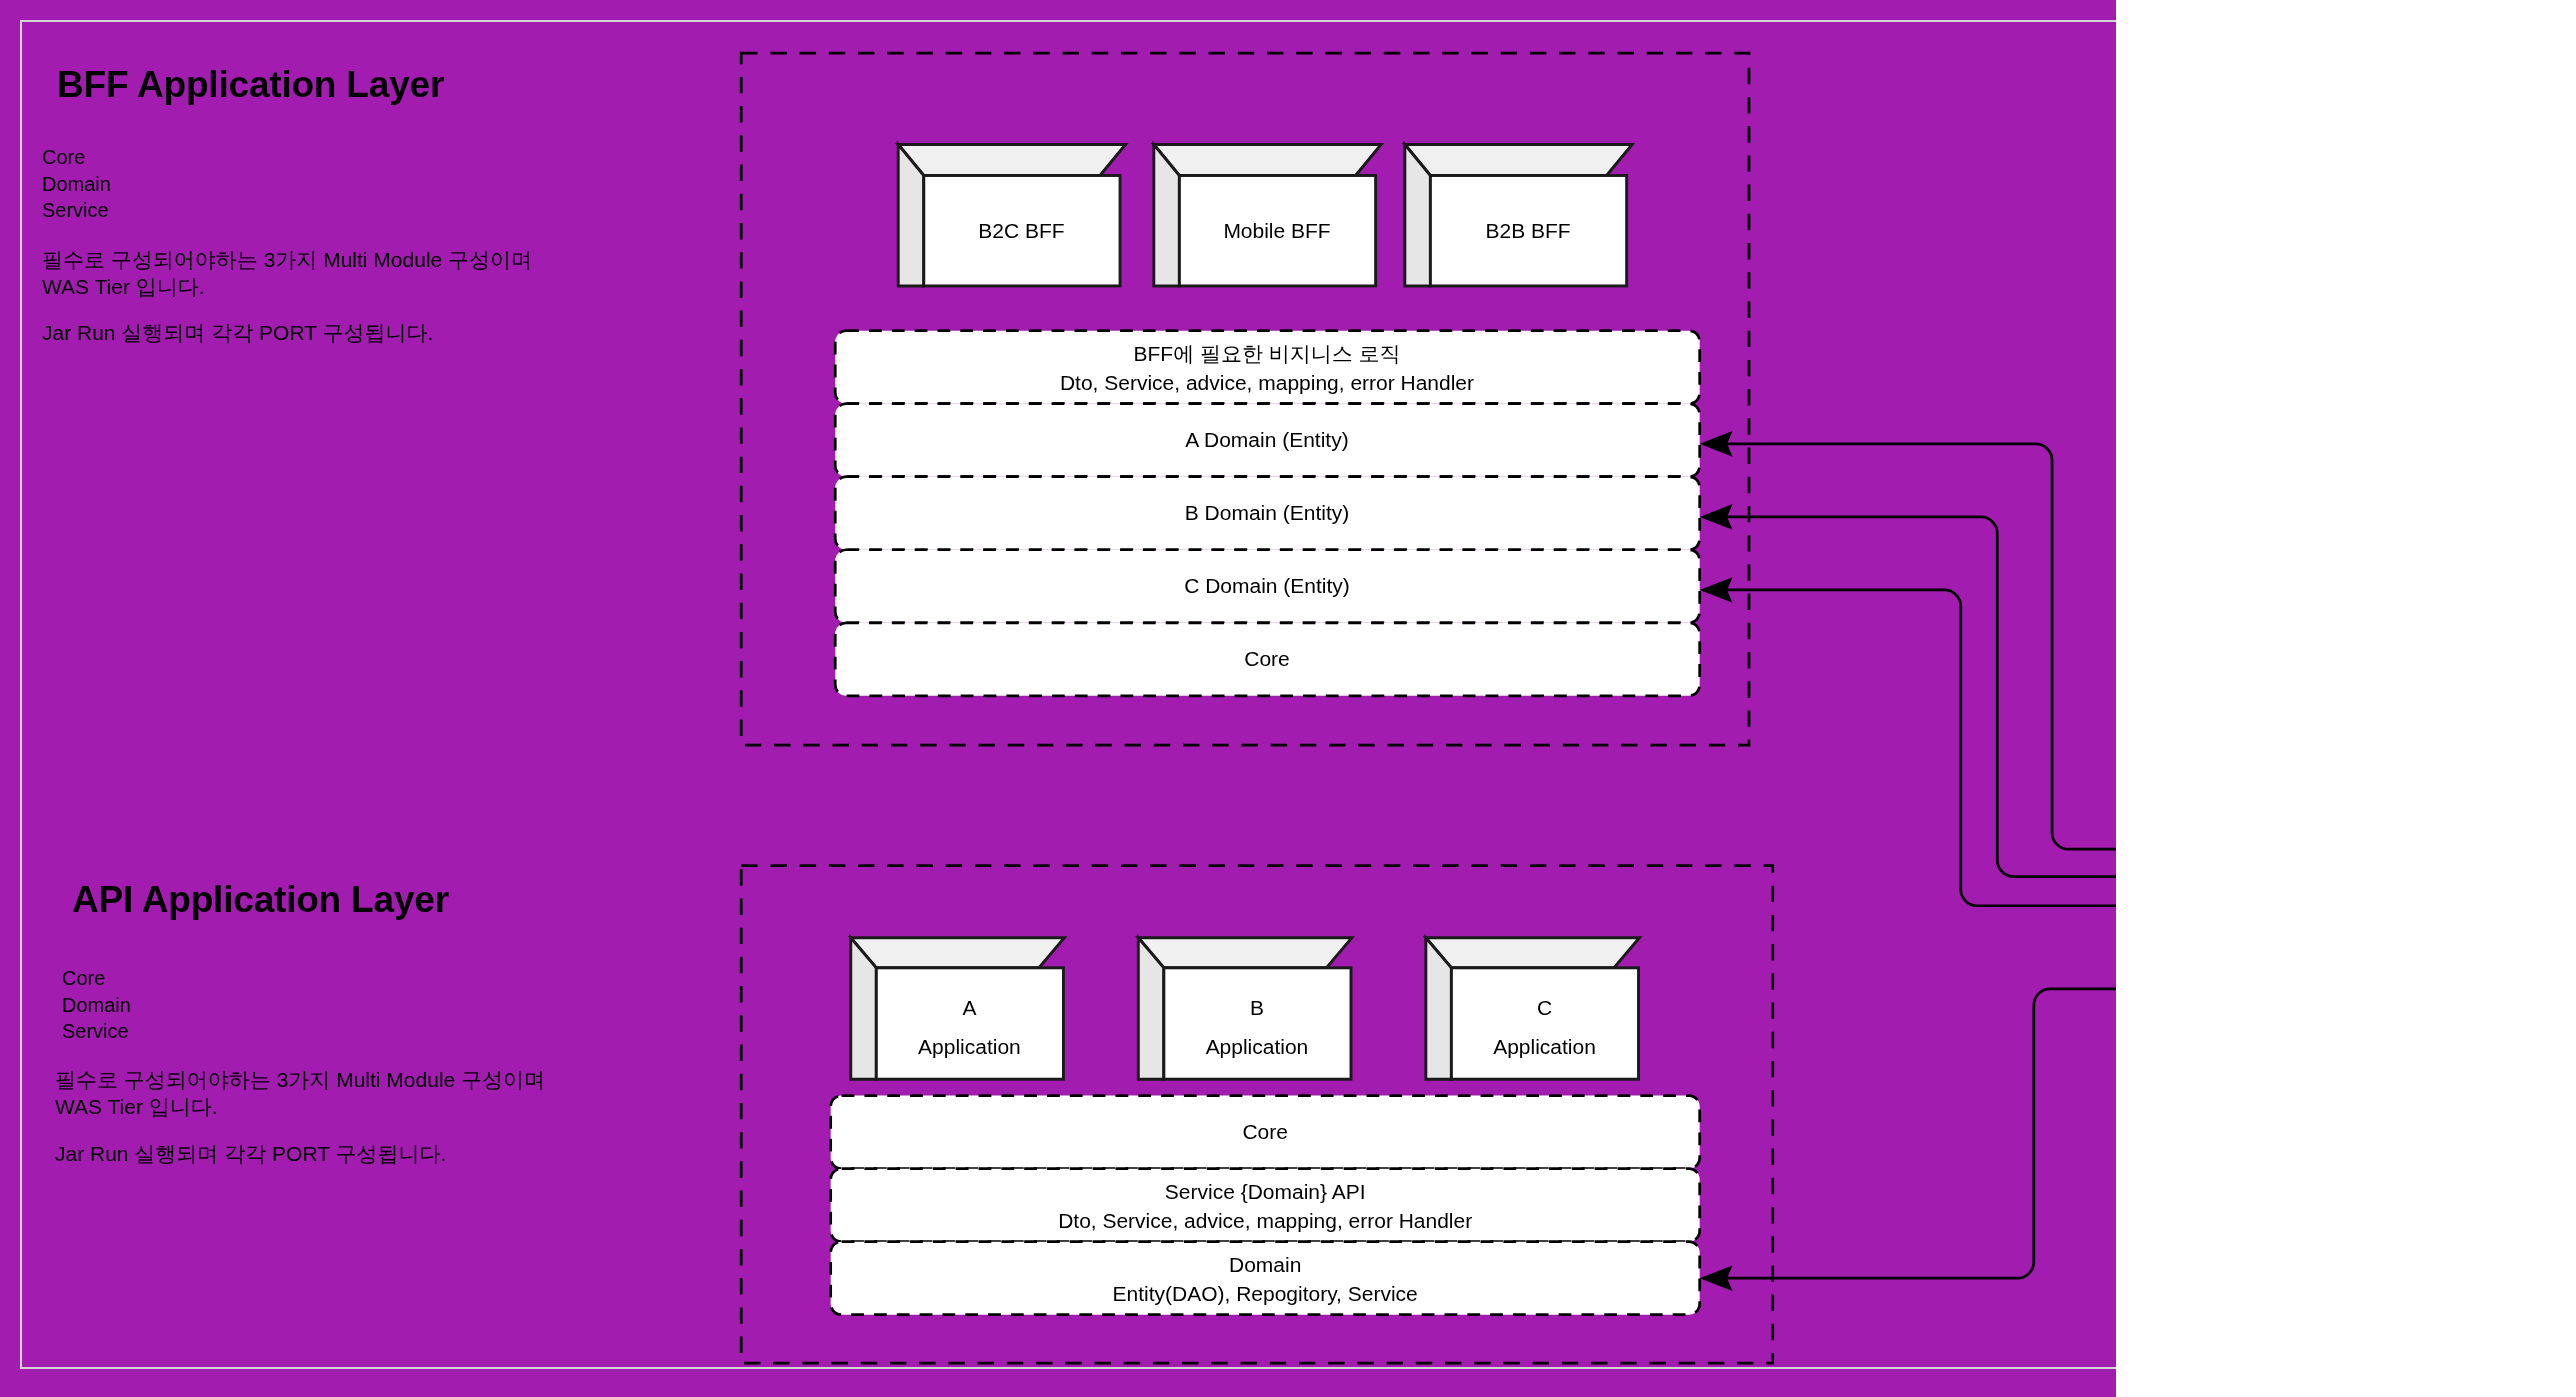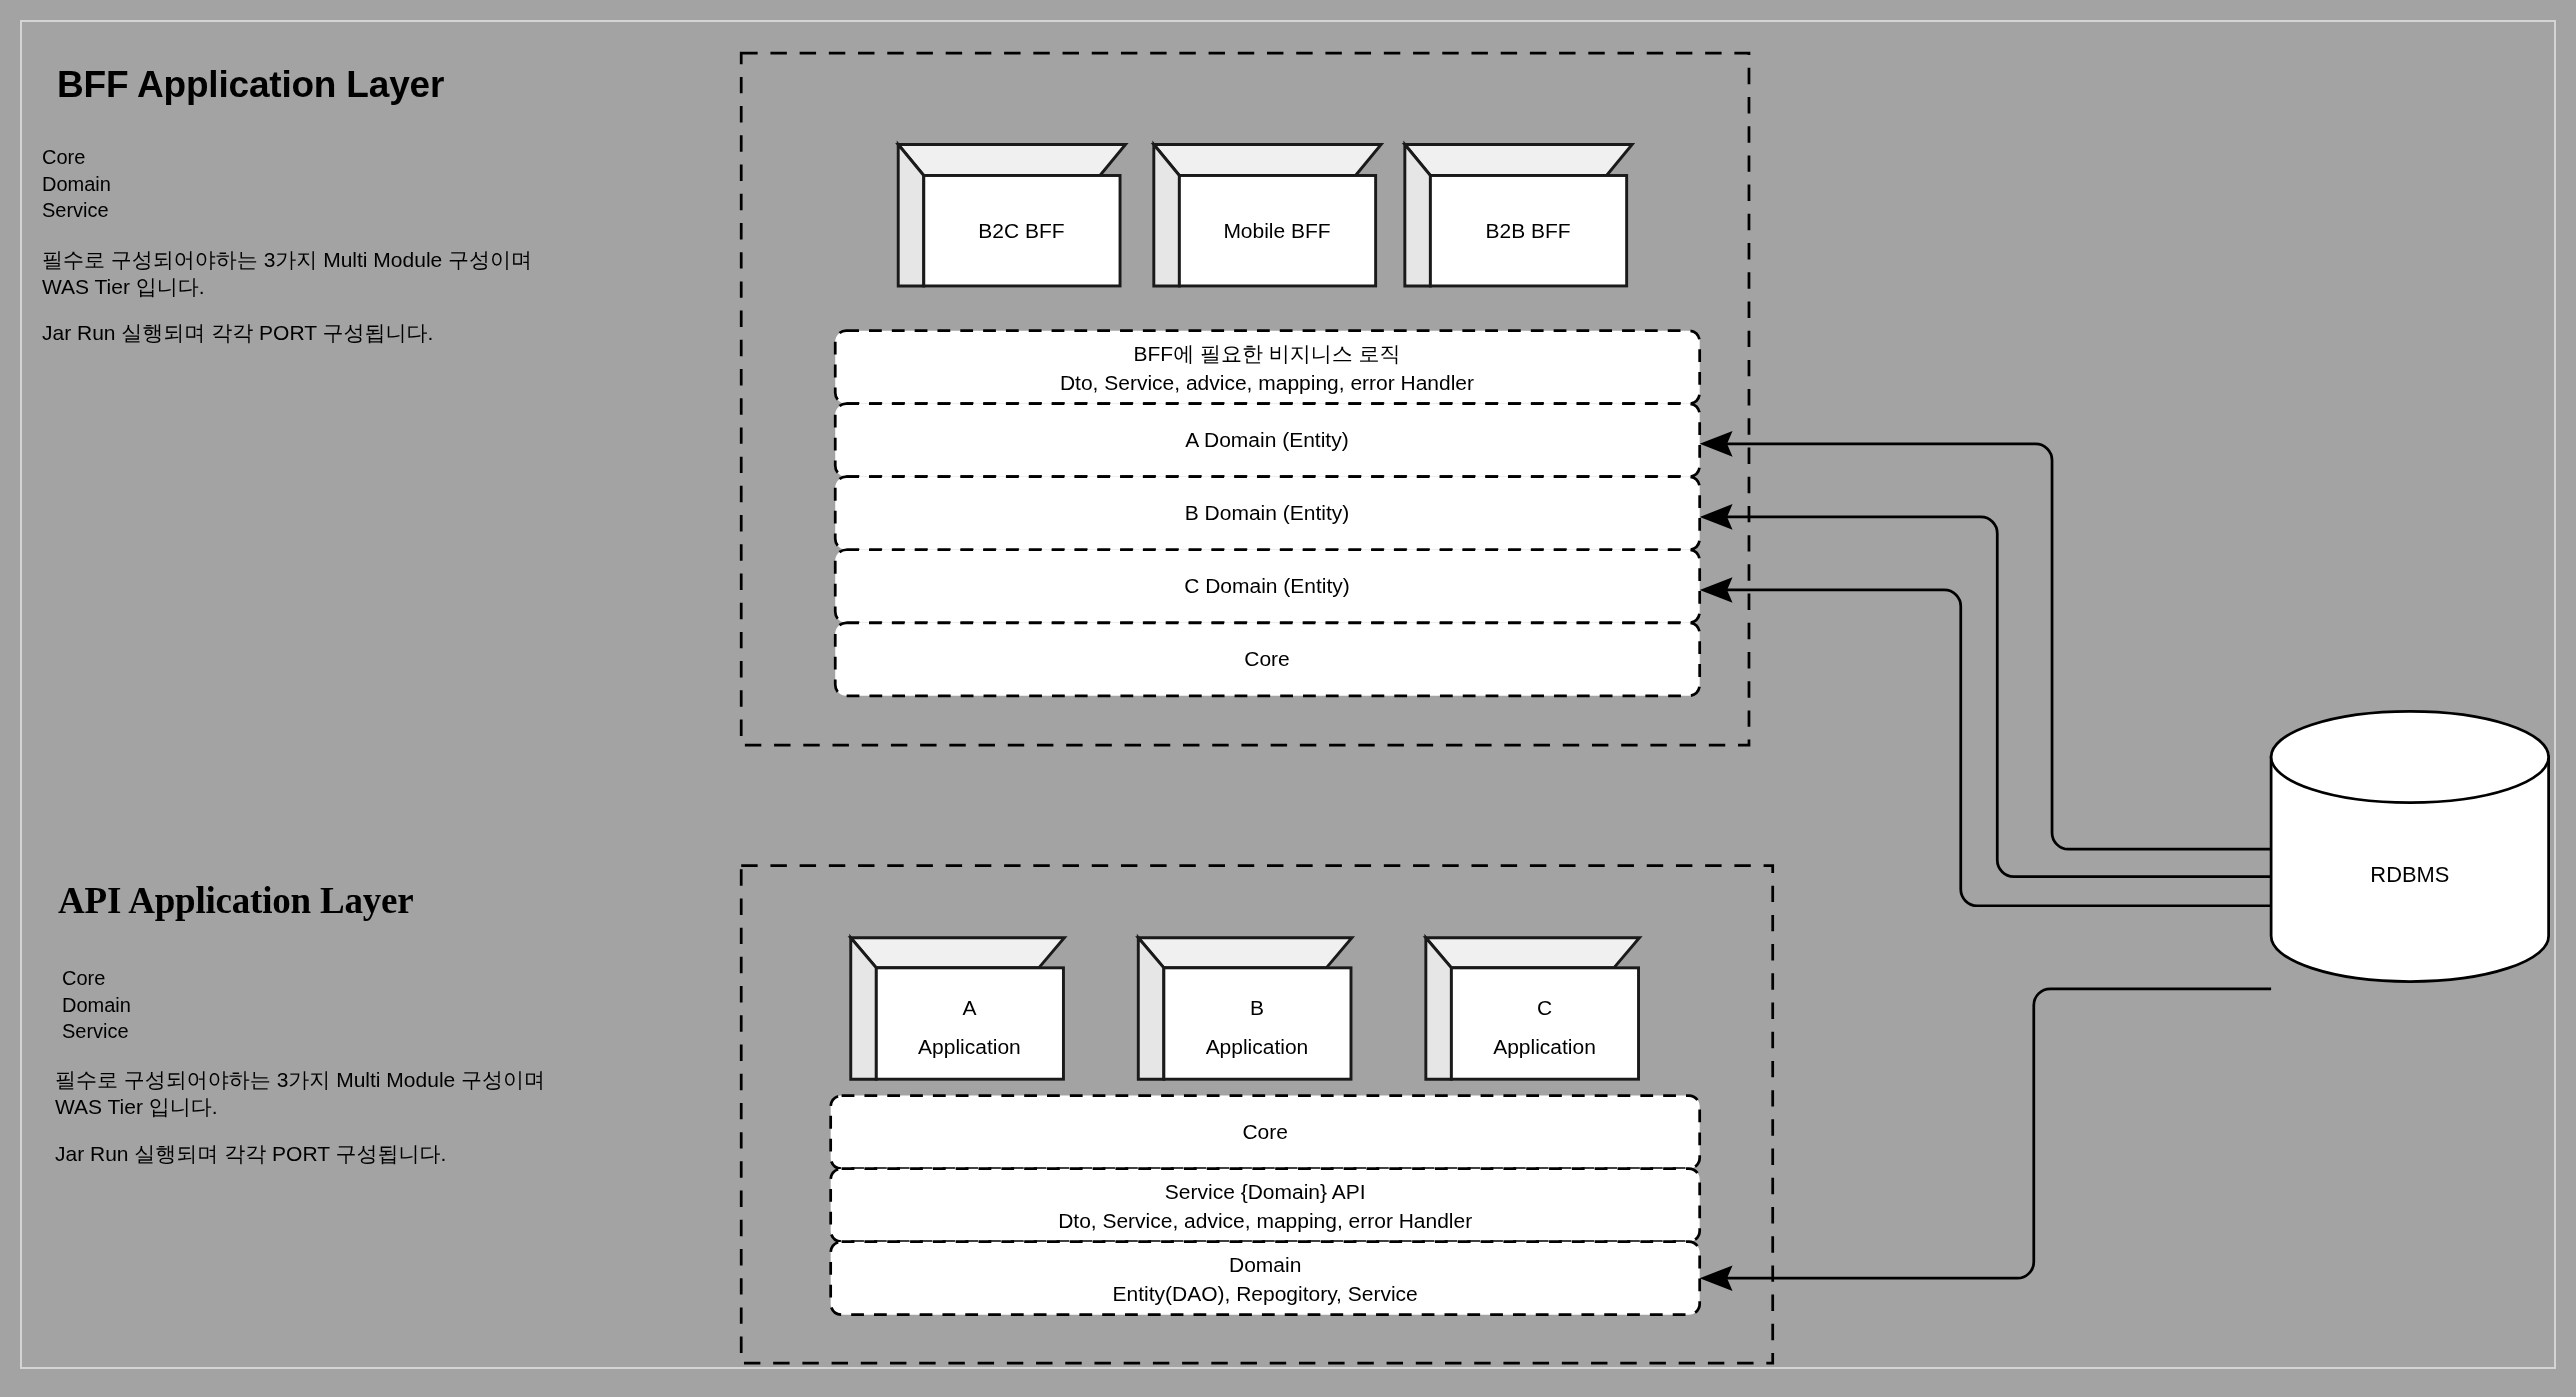--- a/index.html
+++ b/index.html
@@ -2,23 +2,23 @@
 <html style="font-size:14.6px"><head>
 <meta charset="utf-8">
 <style>
   html, body {
     margin: 0;
     padding: 0;
     background: #ffffff;
   }
   #page {
     position: relative;
-    width: 2576px;
+    width: 2116px;
     height: 1398px;
-    background: #a3a3a3;
+    background: #a21caf;
     font-family: "Liberation Sans", sans-serif;
     overflow: hidden;
   }
   #page-border {
     position: absolute;
     left: 20px;
     top: 20px;
     width: 2536px;
     height: 1349px;
     border: 2.7px solid #d4d4d4;
@@ -91,21 +91,21 @@
   <div id="page-border"></div>
 
   <div class="txt-block layer-title" style="left:57px; top:64px;">BFF Application Layer</div>
   <div class="txt-block mini-list" style="left:42px; top:144px;">Core
 Domain
 Service</div>
   <div class="txt-block para" style="left:42px; top:246px;">필수로 구성되어야하는 3가지 Multi Module 구성이며
 WAS Tier 입니다.</div>
   <div class="txt-block para" style="left:42px; top:319px;">Jar Run 실행되며 각각 PORT 구성됩니다.</div>
 
-  <div class="txt-block layer-title" style="left:58px; top:879px;font-family:Liberation Serif, serif;">API Application Layer</div>
+  <div class="txt-block layer-title" style="left:72px; top:879px;">API Application Layer</div>
   <div class="txt-block mini-list" style="left:62px; top:965px;">Core
 Domain
 Service</div>
   <div class="txt-block para" style="left:55px; top:1066px;">필수로 구성되어야하는 3가지 Multi Module 구성이며
 WAS Tier 입니다.</div>
   <div class="txt-block para" style="left:55px; top:1140px;">Jar Run 실행되며 각각 PORT 구성됩니다.</div>
 
   <svg class="diagram" viewBox="0 0 2822 1531" xmlns="http://www.w3.org/2000/svg">
 
     <rect class="dash-outer" x="812" y="58" width="1104" height="758"></rect>

